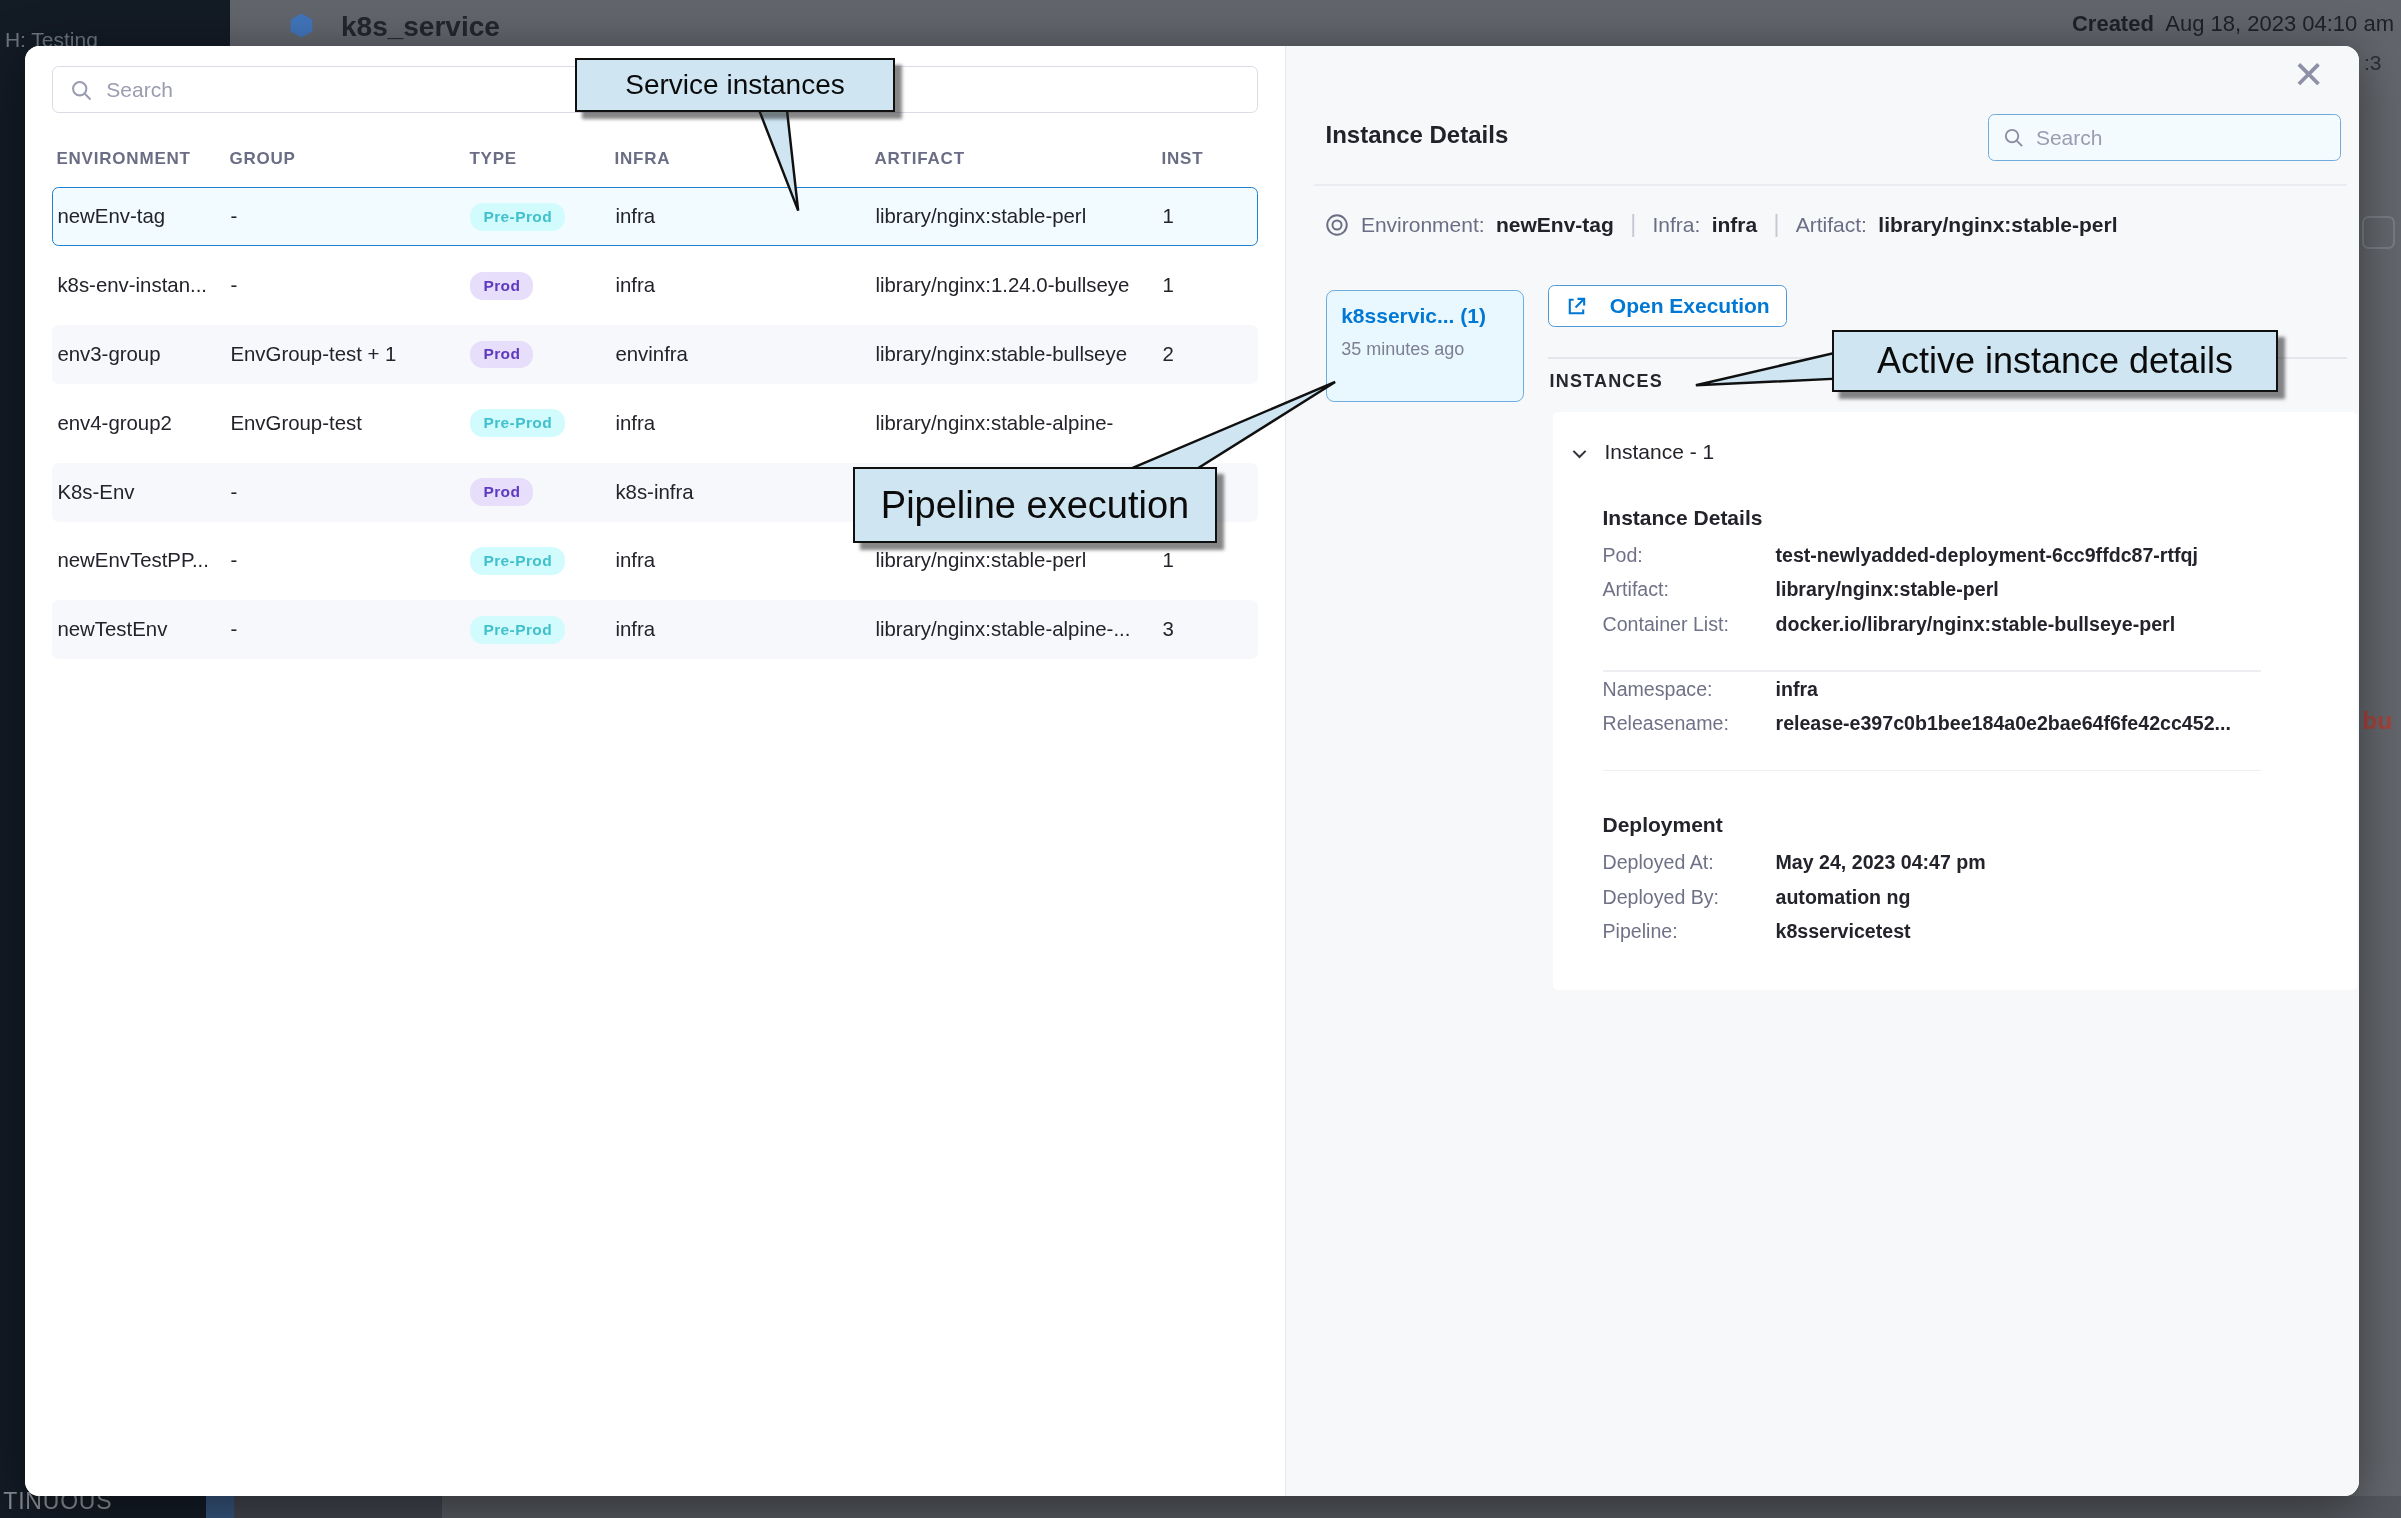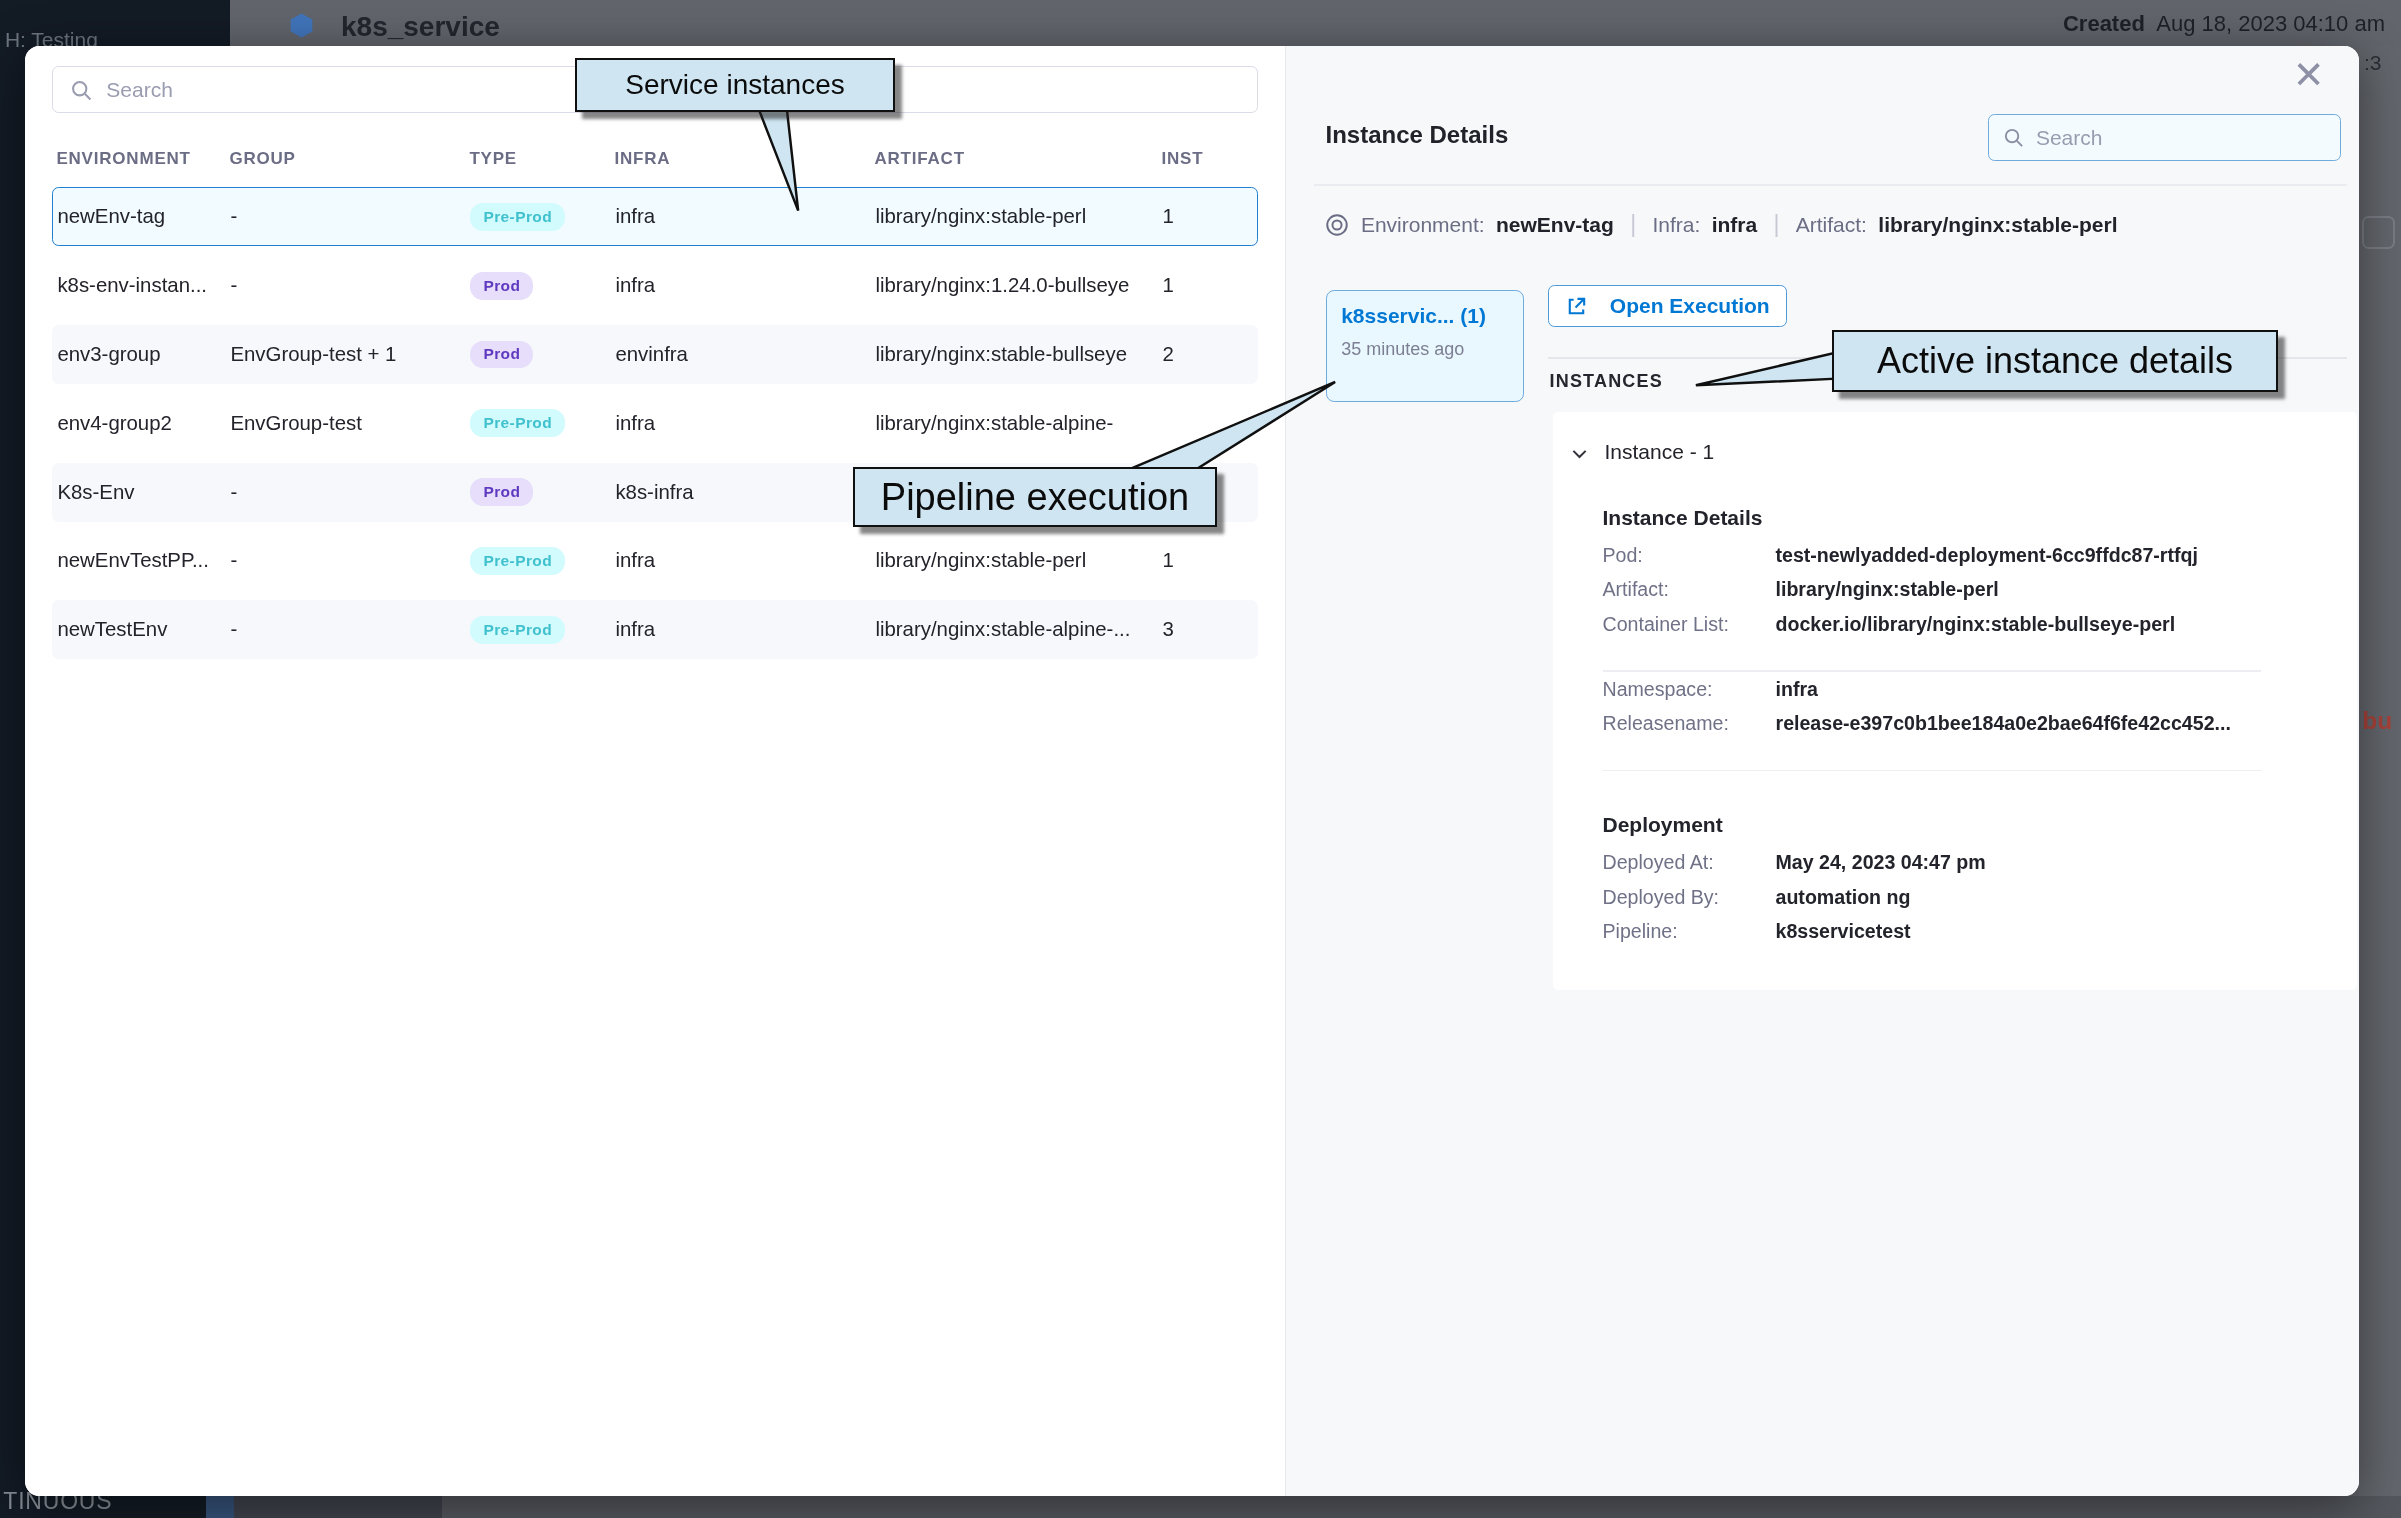--- a/index.html
+++ b/index.html
@@ -7,21 +7,21 @@
   body { font-family:"Liberation Sans", sans-serif; position:relative; overflow:hidden; background:#616469; }
 
   
   .bg-sidebar { position:absolute; left:0; top:0; width:230px; height:1518px; background:#131b25; }
   .bg-sidebar-toptext { position:absolute; left:4.9px; top:28px; color:#8b94a1; font-size:21px; white-space:nowrap; opacity:.75; }
   .bg-sidebar-bottomtext { position:absolute; left:3.3px; bottom:3.3px; color:#888e96; font-size:23px; letter-spacing:0.8px; }
   .bg-bottom-accent { position:absolute; left:206px; bottom:0; width:28px; height:22px; background:#35537a; }
   .bg-topbar { position:absolute; left:230px; top:0; right:0; height:46px; background:#62656c; overflow:hidden; }
   .bg-service-title { position:absolute; left:341px; top:11.4px; font-size:28px; font-weight:bold; color:#23262e; white-space:nowrap; }
   .bg-cube { position:absolute; left:287px; top:11.4px; width:29px; height:29px; }
-  .bg-created { position:absolute; right:16px; top:11.4px; font-size:22px; color:#1e2128; white-space:nowrap; }
+  .bg-created { position:absolute; right:7px; top:11.4px; font-size:22px; color:#1e2128; white-space:nowrap; }
   .bg-created b { margin-right:11.4px; }
   .bg-right-strip { position:absolute; left:2359px; top:46px; width:42px; bottom:22px; background:#63666c; overflow:hidden; }
   .bg-right-frag-top { position:absolute; left:4.9px; top:4.9px; color:#2c2f36; font-size:21px; }
   .bg-right-square { position:absolute; left:3.3px; top:170px; width:33px; height:33px; border:2.4px solid #797d84; border-radius:6.5px; }
   .bg-right-frag-red { position:absolute; left:3.3px; top:661px; color:#a8423a; font-size:24.5px; font-weight:bold; }
   .bg-bottomstrip { position:absolute; left:230px; bottom:0; right:0; height:22px; background:#54575d; }
   .bg-bottomstrip-dark { position:absolute; left:230px; bottom:0; width:212px; height:22px; background:#3f434b; }
 
   
   .modal { position:absolute; left:24.5px; top:46px; width:2334px; height:1450px; background:#ffffff;
@@ -80,21 +80,21 @@
   .kv .k { width:173px; color:#6f7187; flex:none; }
   .kv .v { color:#23232b; font-weight:bold; white-space:nowrap; }
   .sec-divider { height:1.6px; background:#ededf2; margin:29px 0 0 50px; width:658px; }
 
   
   .pointer-svg { position:absolute; left:0; top:0; width:2401px; height:1518px; z-index:40; pointer-events:none; }
   .callout { position:absolute; z-index:41; background:#cfe6f2; border:2.4px solid #101010; color:#0b0b0b;
              display:flex; align-items:center; justify-content:center; white-space:nowrap;
              box-shadow:6.5px 6.5px 3.3px rgba(35,35,35,.55); }
   .co-si { left:575px; top:58px; width:320px; height:54px; font-size:28px; }
-  .co-pe { left:853px; top:467px; width:364px; height:60px; font-size:38px; }
+  .co-pe { left:853px; top:467px; width:364px; height:76px; font-size:38px; }
   .co-ai { left:1832px; top:330px; width:446px; height:62px; font-size:36px; }
 
   svg { display:block; }
 </style>
 </head>
 <body>
 
 <div class="bg-topbar">
   <span class="bg-service-title" style="position:absolute;left:111px;">k8s_service</span>
   <div class="bg-cube" style="left:57px;">

